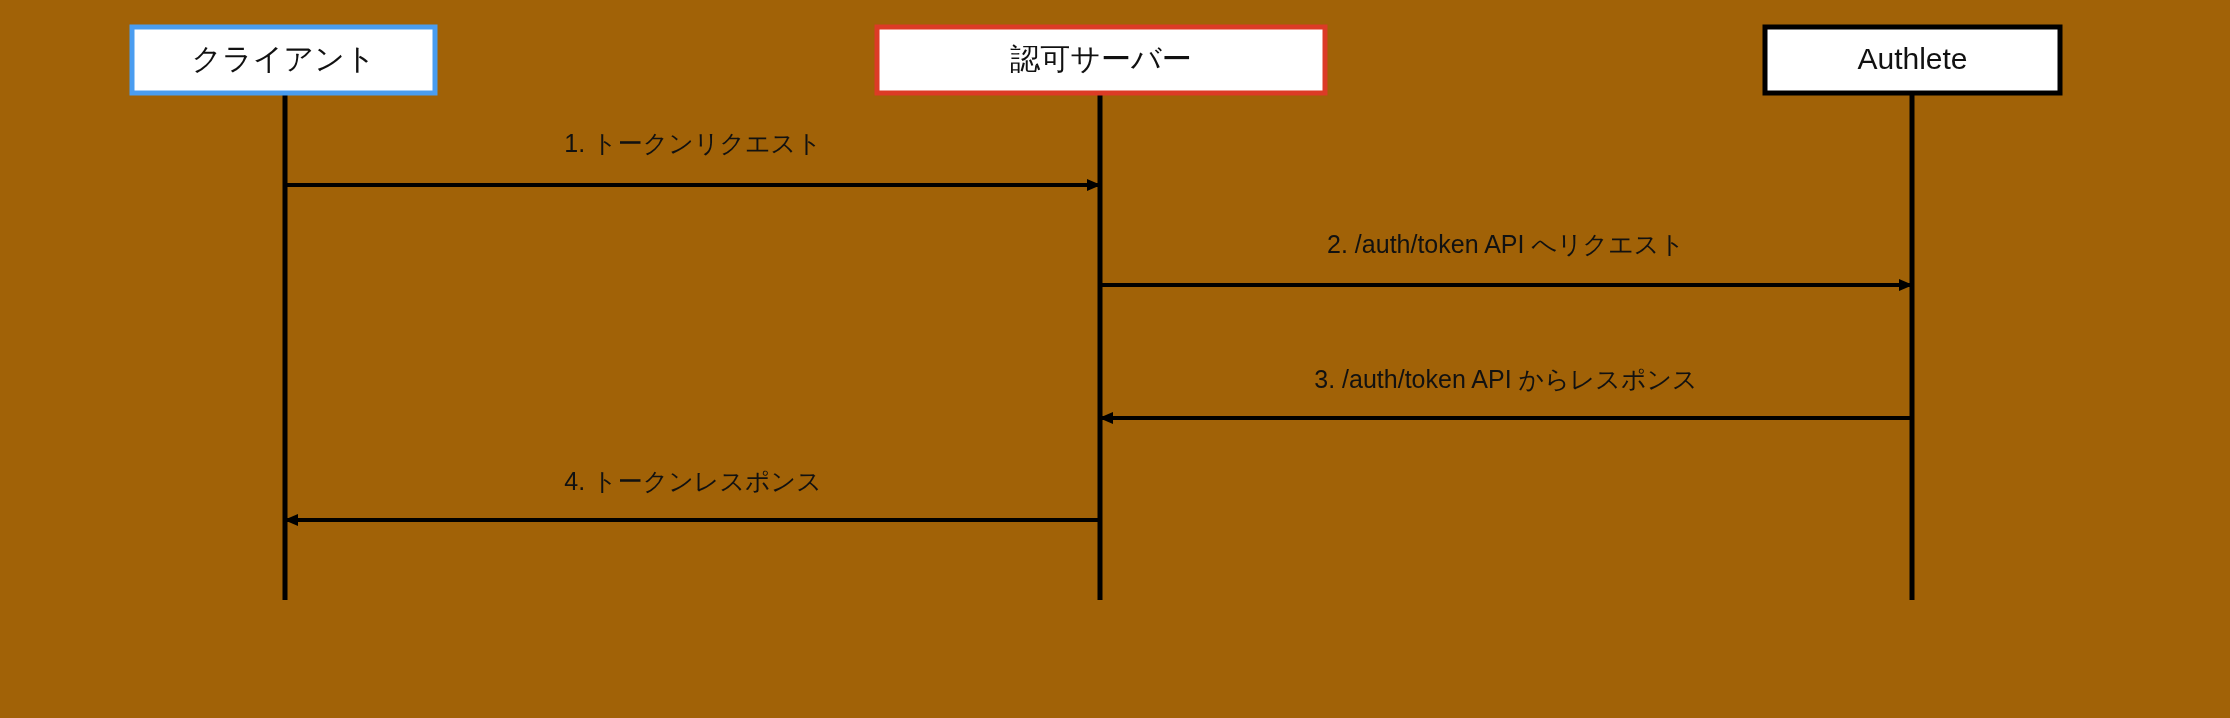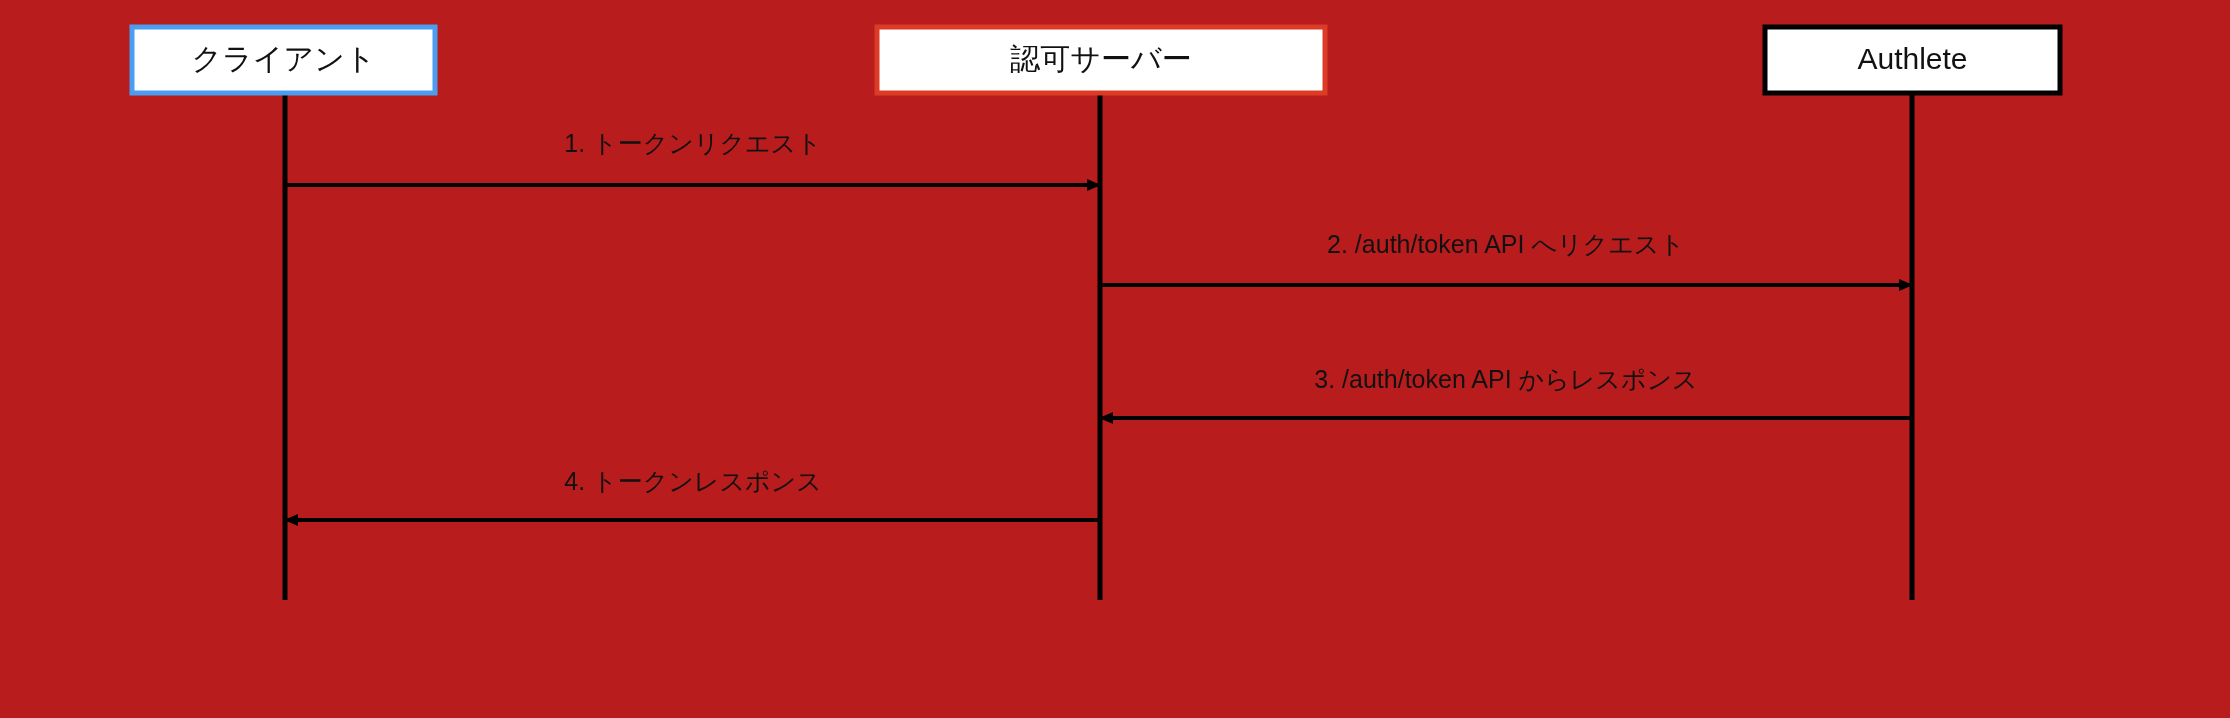--- a/index.html
+++ b/index.html
@@ -9,21 +9,21 @@
     background: #ffffff;
   }
   body {
     font-family: "Liberation Sans", "DejaVu Sans", sans-serif;
     -webkit-font-smoothing: antialiased;
   }
   #diagram-root {
     position: relative;
     width: 2230px;
     height: 718px;
-    background: #b91c1c;
+    background: #a16207;
     overflow: hidden;
   }
   #diagram-svg {
     position: absolute;
     top: 0;
     left: 0;
     width: 2230px;
     height: 718px;
     display: block;
   }

